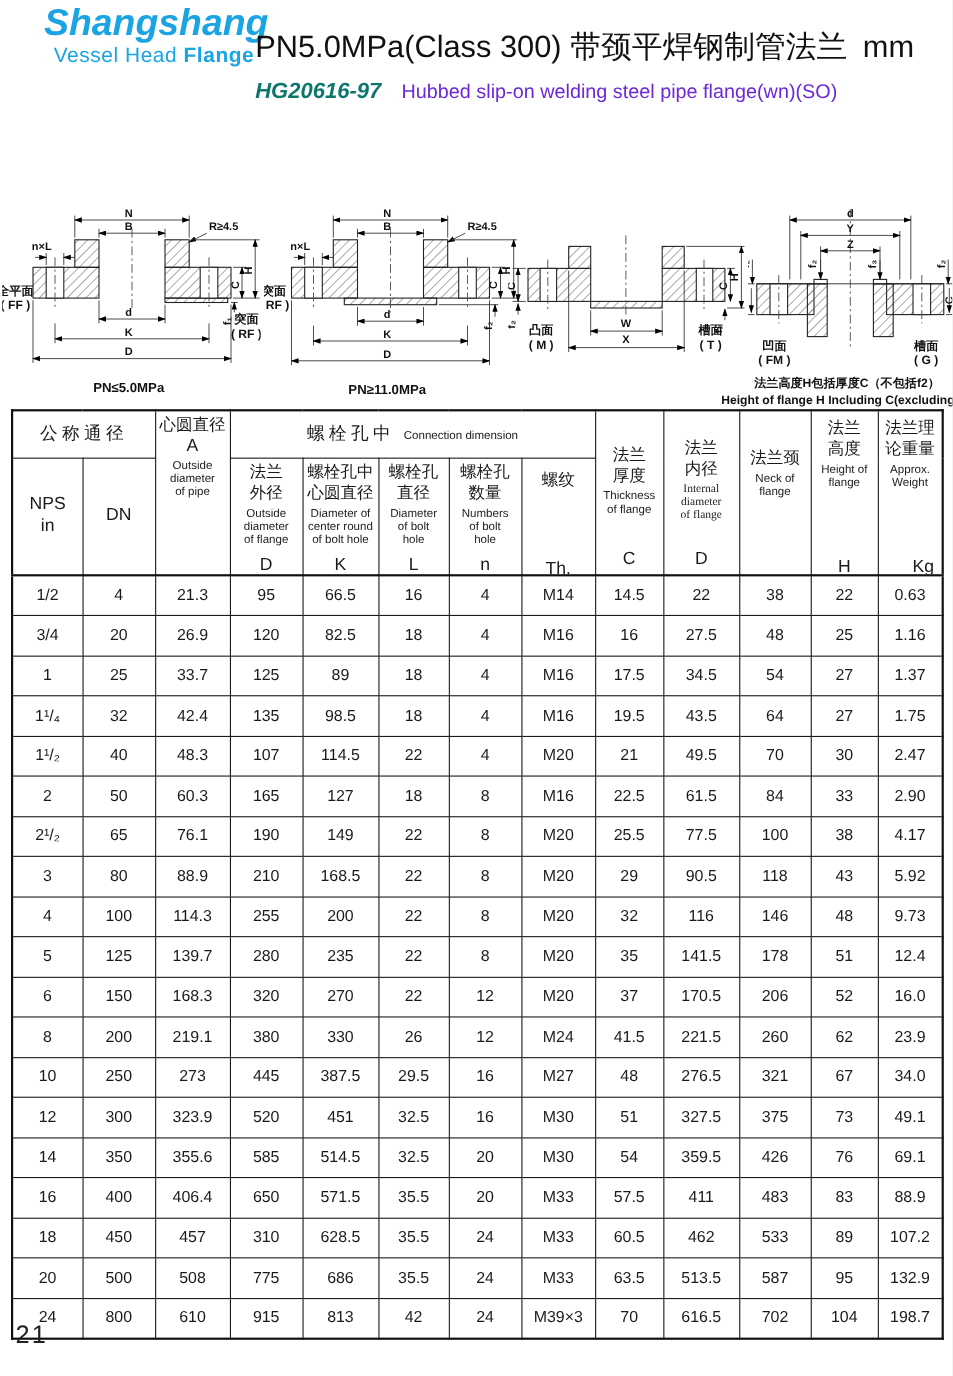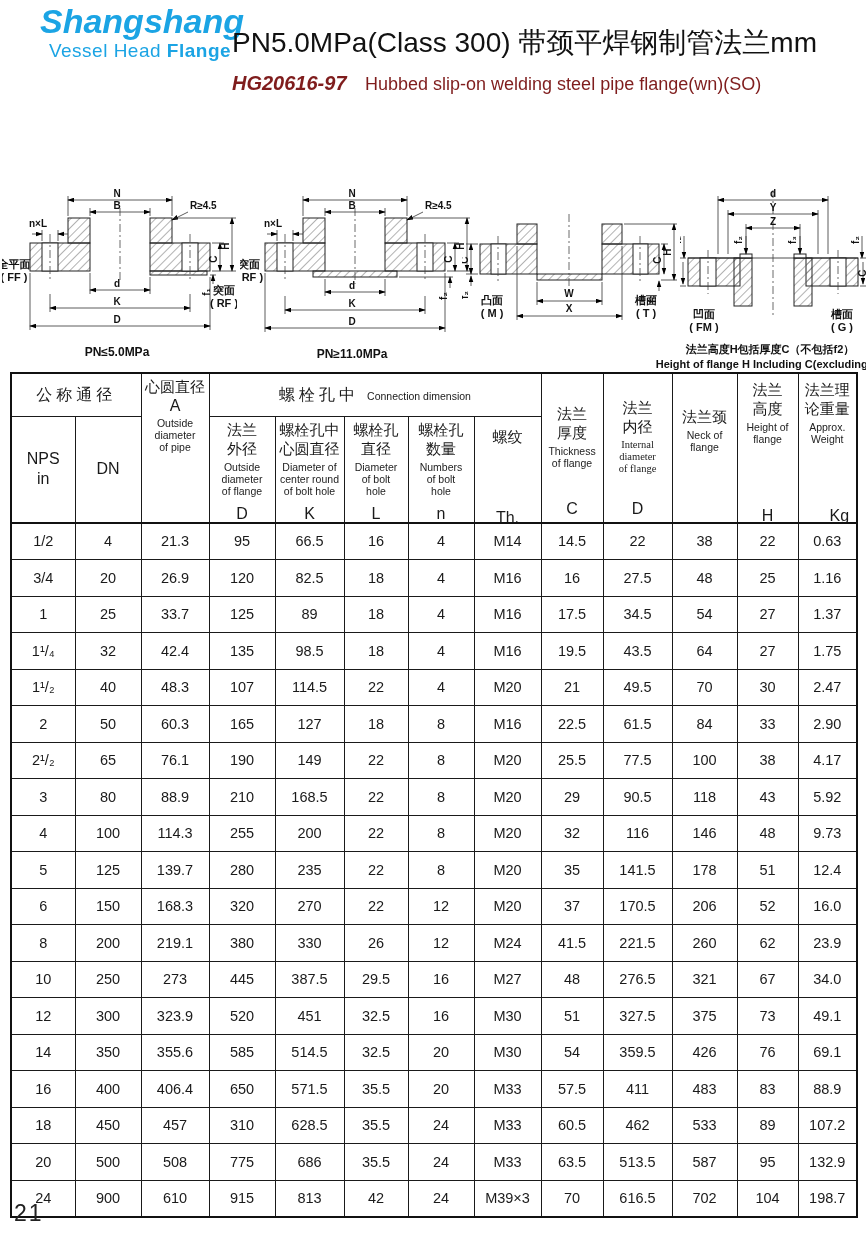--- a/index.html
+++ b/index.html
@@ -6,24 +6,24 @@
   .page{position:relative;width:866px;height:1251px;background:#ffffff;overflow:hidden;
         font-family:"Liberation Sans","DejaVu Sans",sans-serif;color:#1a1a1a;}
 
   
   .logo{position:absolute;left:40px;top:4px;width:200px;text-align:center;}
   .logo .brand{font-size:34px;font-weight:bold;font-style:italic;color:#1ba4e4;letter-spacing:0px;line-height:1.0;}
   .logo .tagline{font-size:19px;color:#1ba4e4;margin-top:2px;letter-spacing:0.5px;}
   .logo .tagline .bold{font-weight:bold;}
   .title-block{position:absolute;left:232px;top:24px;width:630px;}
   .main-title{font-size:28px;color:#111;white-space:nowrap;}
-  .main-title .unit{text-align:center;}
+  .main-title .unit{margin-left:14px;text-align:center;}
   .sub-title{margin-top:10px;white-space:nowrap;}
-  .sub-title .std{font-size:20px;font-weight:bold;font-style:italic;color:#7f1d1d;margin-right:14px;}
-  .sub-title .en{font-size:18px;color:#7f1d1d;}
+  .sub-title .std{font-size:20px;font-weight:bold;font-style:italic;color:#0f766e;margin-right:14px;}
+  .sub-title .en{font-size:18px;color:#6d28d9;}
 
   
   .diagrams{position:absolute;left:0;top:168px;width:866px;height:206px;}
   .diag{position:absolute;top:0;}
   svg text{font-family:"Liberation Sans","DejaVu Sans",sans-serif;fill:#111;}
   .dimtxt{font-size:10px;font-weight:bold;}
   .sidetxt{font-size:11px;font-weight:bold;}
   .cap{font-size:12px;font-weight:bold;}
   .capsmall{position:absolute;text-align:center;font-size:11px;font-weight:bold;color:#111;line-height:1.35;}
 
@@ -765,21 +765,21 @@
           <td>24</td>
           <td>M33</td>
           <td>63.5</td>
           <td>513.5</td>
           <td>587</td>
           <td>95</td>
           <td>132.9</td>
         </tr>
         <tr>
           <td>24</td>
-          <td>900</td>
+          <td>800</td>
           <td>610</td>
           <td>915</td>
           <td>813</td>
           <td>42</td>
           <td>24</td>
           <td>M39×3</td>
           <td>70</td>
           <td>616.5</td>
           <td>702</td>
           <td>104</td>

